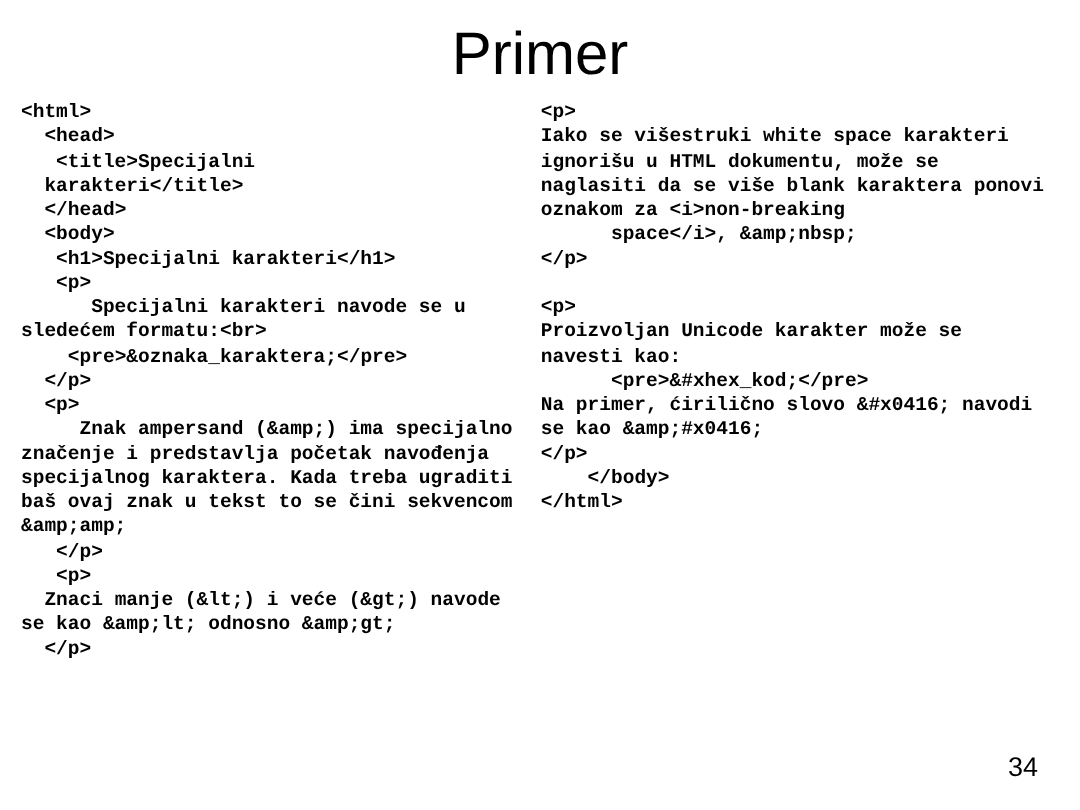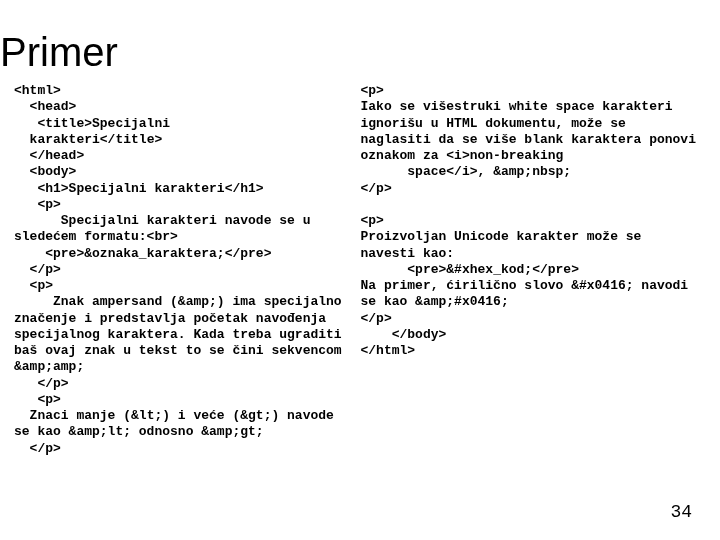--- a/index.html
+++ b/index.html
@@ -7,43 +7,44 @@
     padding: 0;
     width: 720px;
     height: 540px;
     background: #fff;
     font-family: Arial, Helvetica, sans-serif;
     position: relative;
     overflow: hidden;
   }
   .title {
     font-size: 40px;
+    text-align: center;
     font-weight: normal;
-    margin: 30px 0 8px 0;
+    margin: 14px 0 8px 0;
     font-family: Arial, sans-serif;
   }
   .columns {
     display: flex;
     padding: 0 20px 0 14px;
     gap: 7px;
   }
   .col {
     flex: 1;
     font-family: "Courier New", Courier, monospace;
     font-size: 13px;
     font-weight: bold;
     line-height: 1.25;
     white-space: pre-wrap;
     word-wrap: break-word;
   }
   .pagenum {
     position: absolute;
     right: 28px;
     bottom: 18px;
-    font-family: Liberation Mono, monospace;
+    font-family: Liberation Sans, sans-serif;
     font-size: 18px;
   }
 </style>
 </head>
 <body>
 
 <h1 class="title">Primer</h1>
 
 <div class="columns">
   <div class="col">&lt;html&gt;

